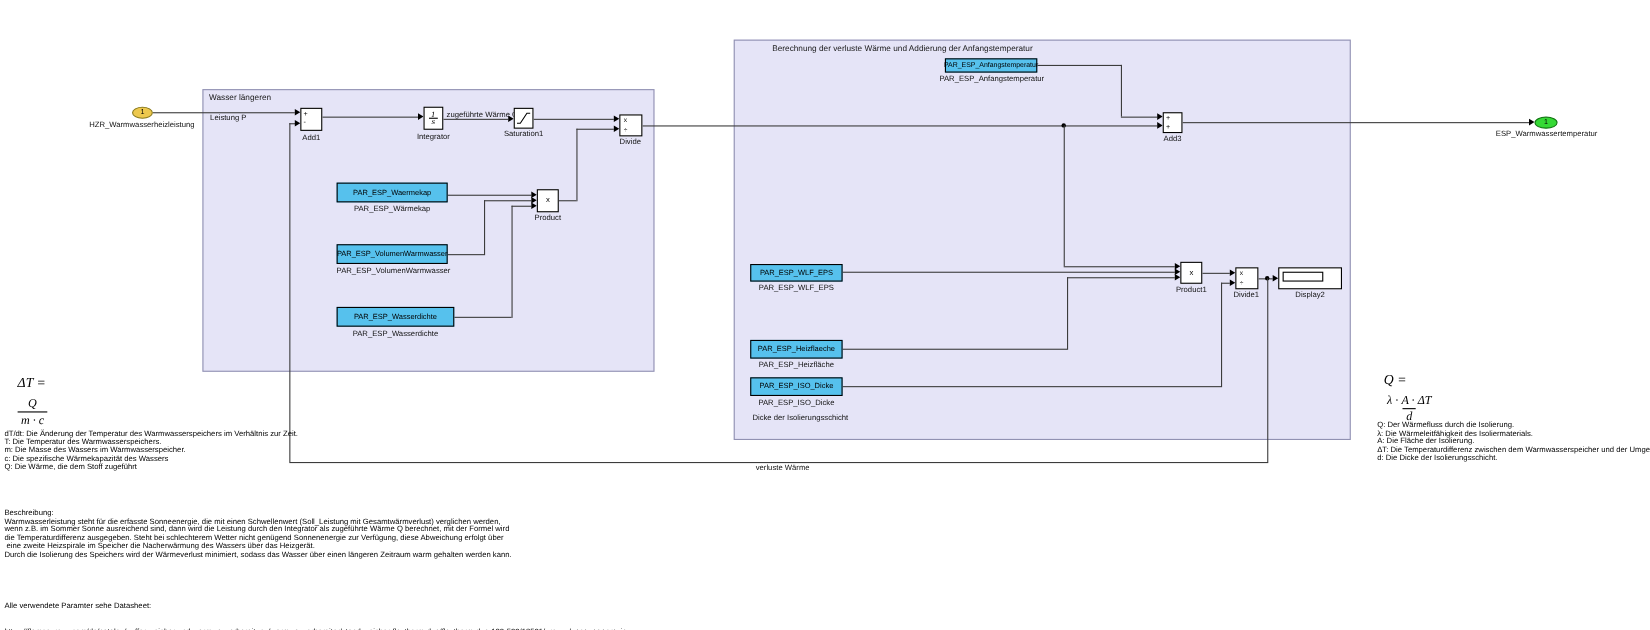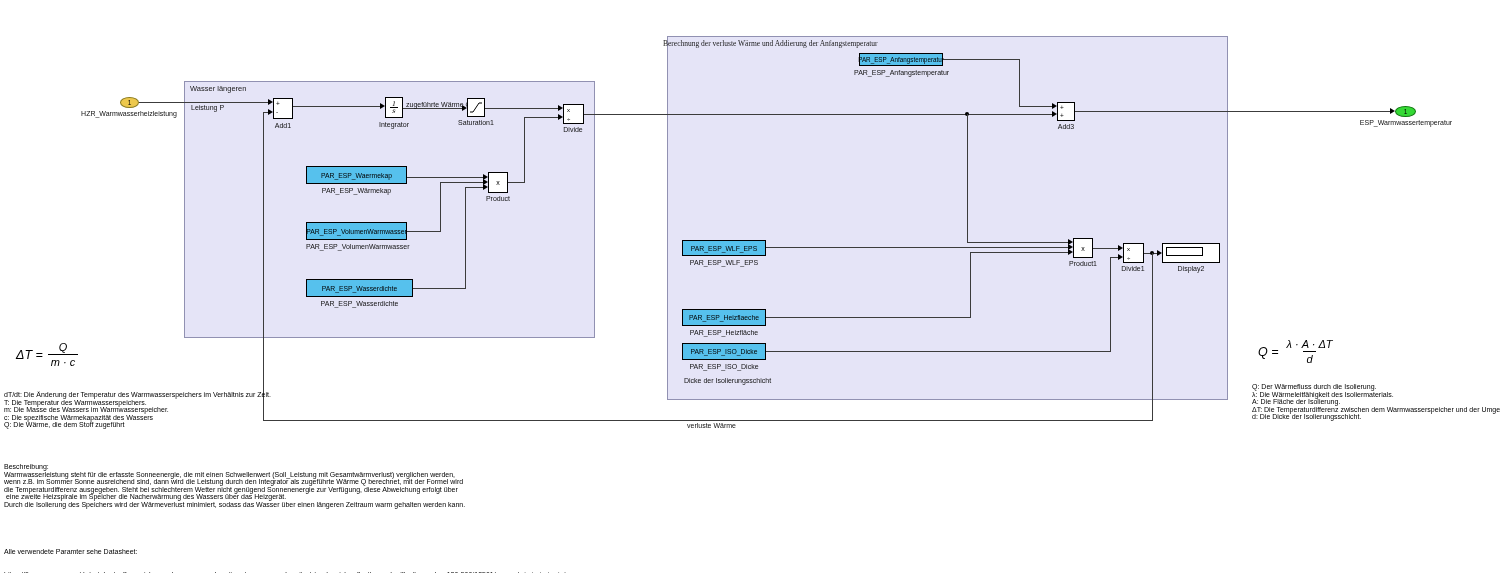--- a/index.html
+++ b/index.html
@@ -20,38 +20,38 @@
         font-size:6.5px;box-sizing:border-box;}
   .port-in{background:#edc84d;border:1px solid #8a7a1e;}
   .port-out{background:#35d935;border:1px solid #117711;}
   .sign{position:absolute;font-size:6.5px;line-height:6px;color:#000;}
   .opsign{position:absolute;font-size:6px;line-height:6px;color:#000;}
   .prodsign{width:100%;height:100%;display:flex;align-items:center;justify-content:center;font-size:7px;}
   .intfrac{width:100%;height:100%;display:flex;flex-direction:column;align-items:center;justify-content:center;
            font-family:"DejaVu Serif",serif;font-style:italic;font-size:6.5px;line-height:6.5px;}
   .intnum{border-bottom:1px solid #000;padding:0 2px;}
   .note{position:absolute;font-size:7px;line-height:7.5px;white-space:pre;color:#000;}
-  .formula{position:absolute;display:flex;align-items:center;gap:5px;
-           font-family:Liberation Sans, sans-serif;font-style:italic;font-size:12.5px;color:#000;}
+  .formula{position:absolute;display:flex;align-items:flex-start;gap:5px;
+           font-family:Liberation Serif, serif;font-style:italic;font-size:12.5px;color:#000;flex-direction:column;}
   .frac{display:inline-flex;flex-direction:column;align-items:center;font-size:11px;line-height:12px;}
   .fden{border-top:1px solid #000;padding:1px 3px 0;}
   .fnum{padding:0 3px 1px;}
   .display-inner{position:absolute;background:#fff;border:1px solid #000;box-sizing:border-box;}
   .link-line{font-size:7px;line-height:7.5px;white-space:pre;}
 </style>
 </head>
 <body>
 
 <div class="canvas">
 
   <div class="area" style="left:184px;top:81px;width:411px;height:257px;"></div>
   <div class="area-title" style="left:190px;top:84px;">Wasser längeren</div>
 
   <div class="area" style="left:667px;top:36px;width:561px;height:364px;"></div>
-  <div class="area-title" style="left:663px;top:39px;font-family:Liberation Serif, serif;">Berechnung der verluste Wärme und Addierung der Anfangstemperatur</div>
+  <div class="area-title" style="left:702px;top:39px;">Berechnung der verluste Wärme und Addierung der Anfangstemperatur</div>
 
   <div class="wire wh" style="left:139px;top:102px;width:129px;"></div>
   <div class="ar" style="left:268px;top:99px;"></div>
 
   <div class="wire wv" style="left:263px;top:112px;height:308px;"></div>
   <div class="wire wh" style="left:263px;top:112px;width:6px;"></div>
   <div class="ar" style="left:268px;top:109px;"></div>
 
   <div class="wire wh" style="left:293px;top:106px;width:89px;"></div>
   <div class="ar" style="left:380px;top:103px;"></div>

